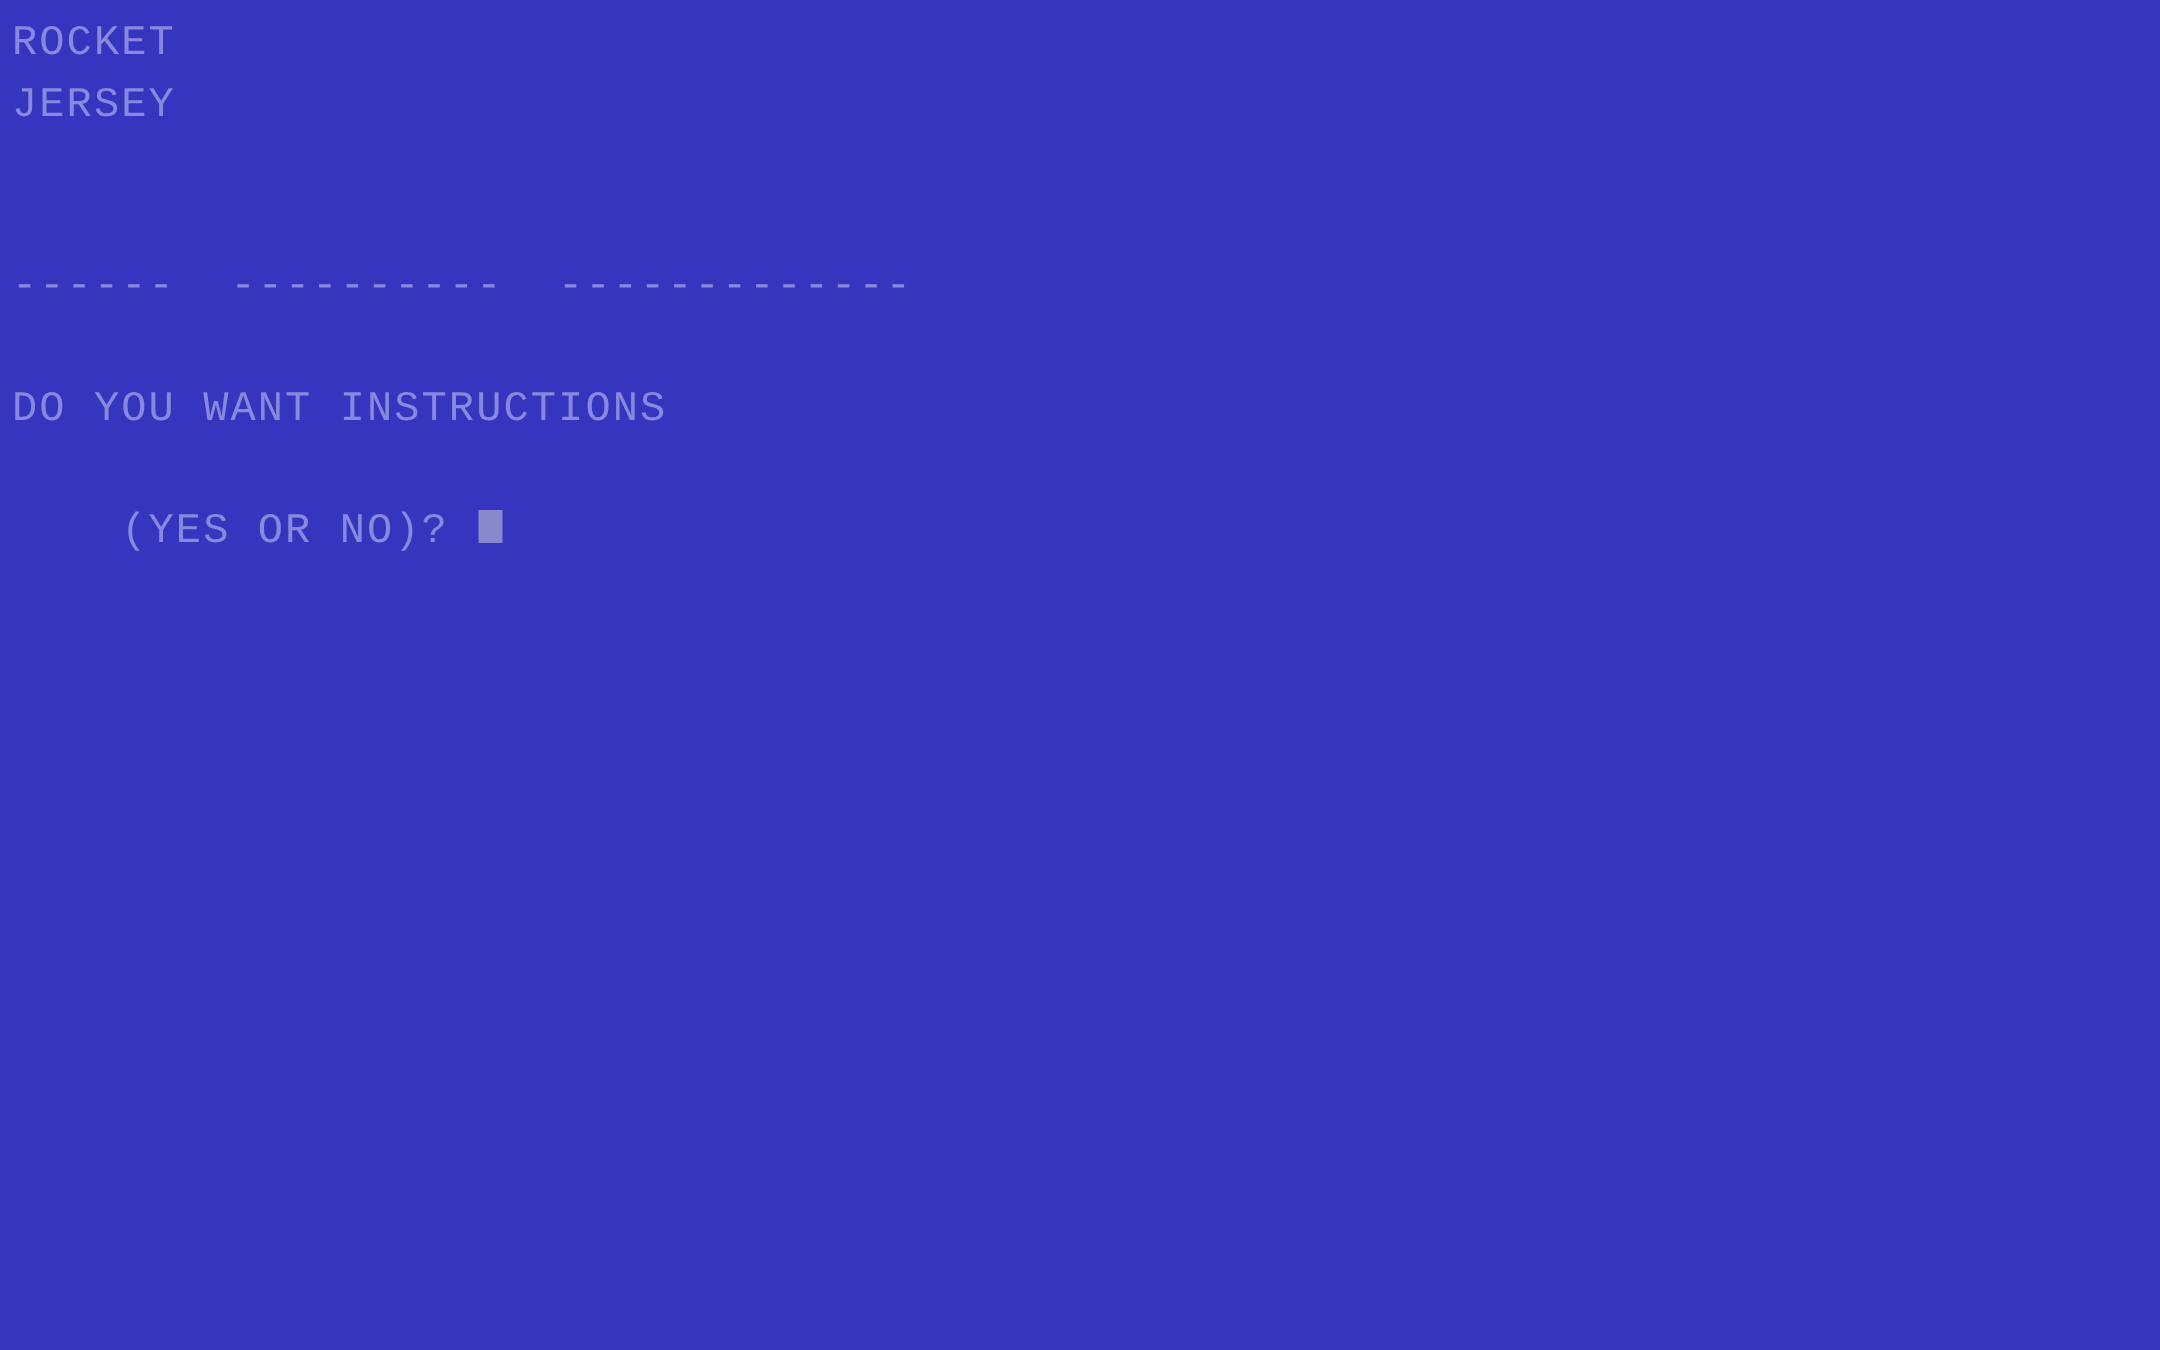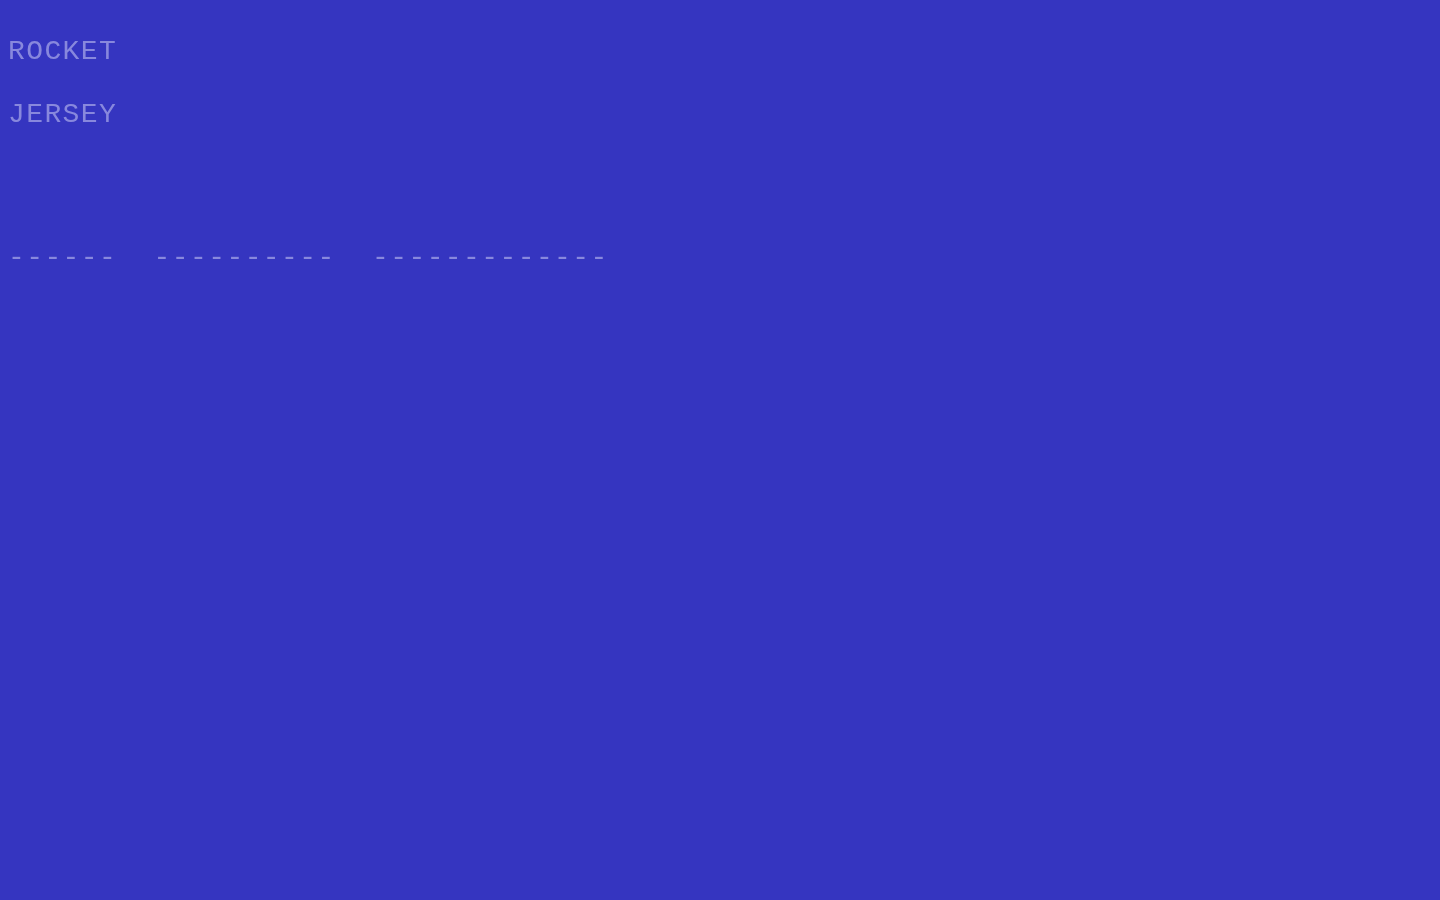--- a/index.html
+++ b/index.html
@@ -25,21 +25,20 @@
       padding: 10px 8px;
       color: #8888DD;
       font-size: 28px;
       line-height: 1.45;
       letter-spacing: 0.05em;
     }
 
     .line {
       display: block;
       white-space: pre;
-      margin-top: 22px;
     }
 
     .cursor {
       display: inline-block;
       width: 16px;
       height: 22px;
       background-color: #8888CC;
       vertical-align: middle;
       margin-left: 2px;
       position: relative;
@@ -54,13 +53,17 @@
 </head>
 <body>
 
 <div class="terminal">
   <span class="line">ROCKET</span>
   <span class="line">JERSEY</span>
   <span class="blank"></span>
   <span class="blank"></span>
   <span class="line">------  ----------  -------------</span>
   <span class="blank"></span>
+  <span class="line">DO YOU WANT INSTRUCTIONS</span>
+  <span class="line">
+    <span>(YES OR NO)? </span><span class="cursor"></span>
+  </span>
 </div>
 
 </body></html>

